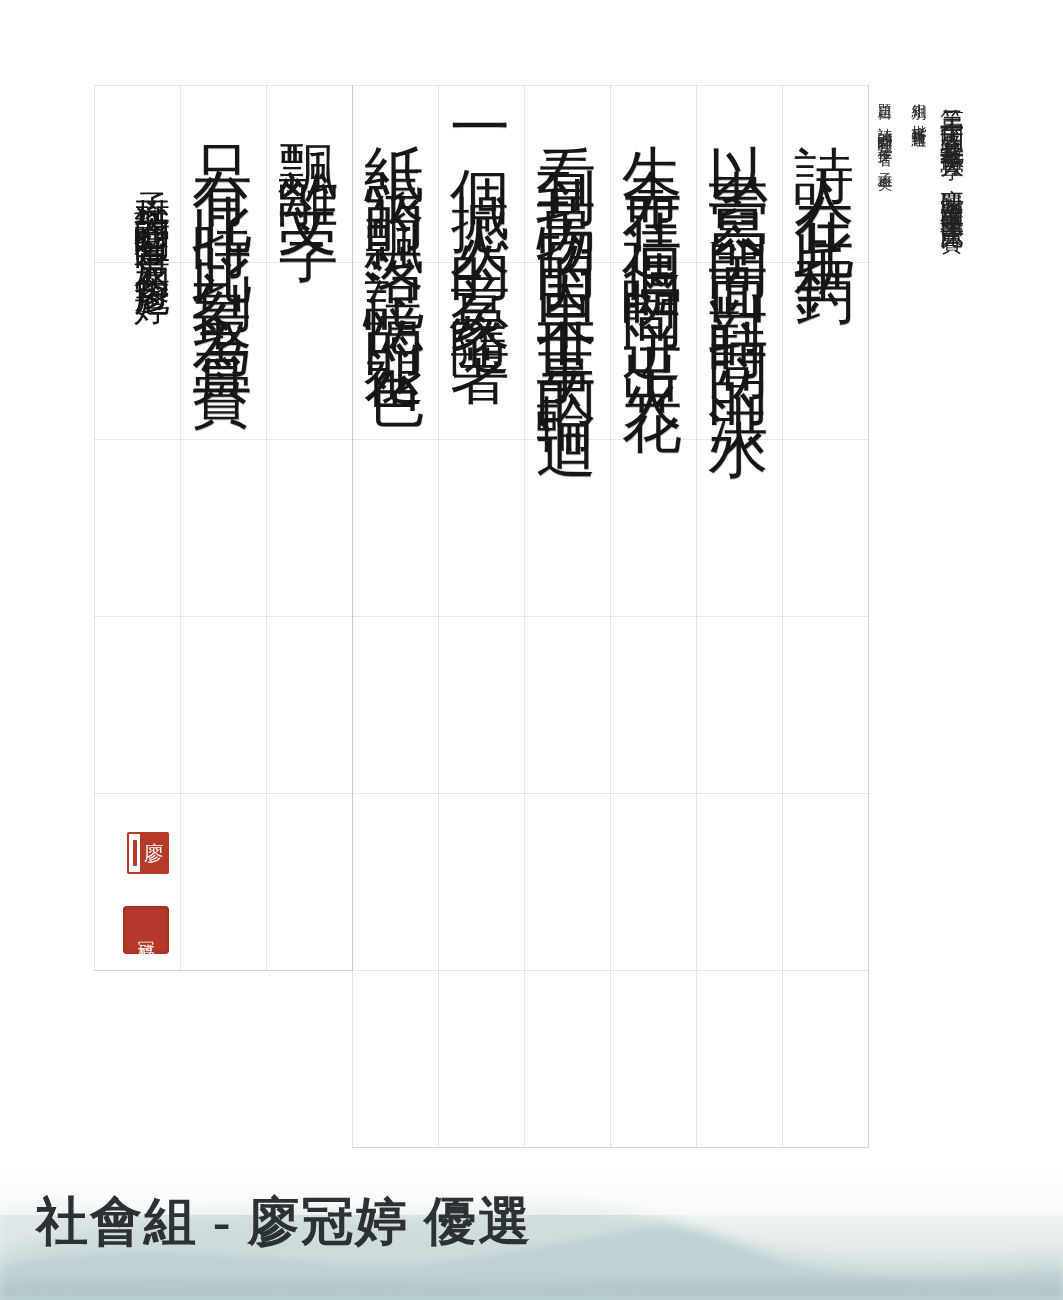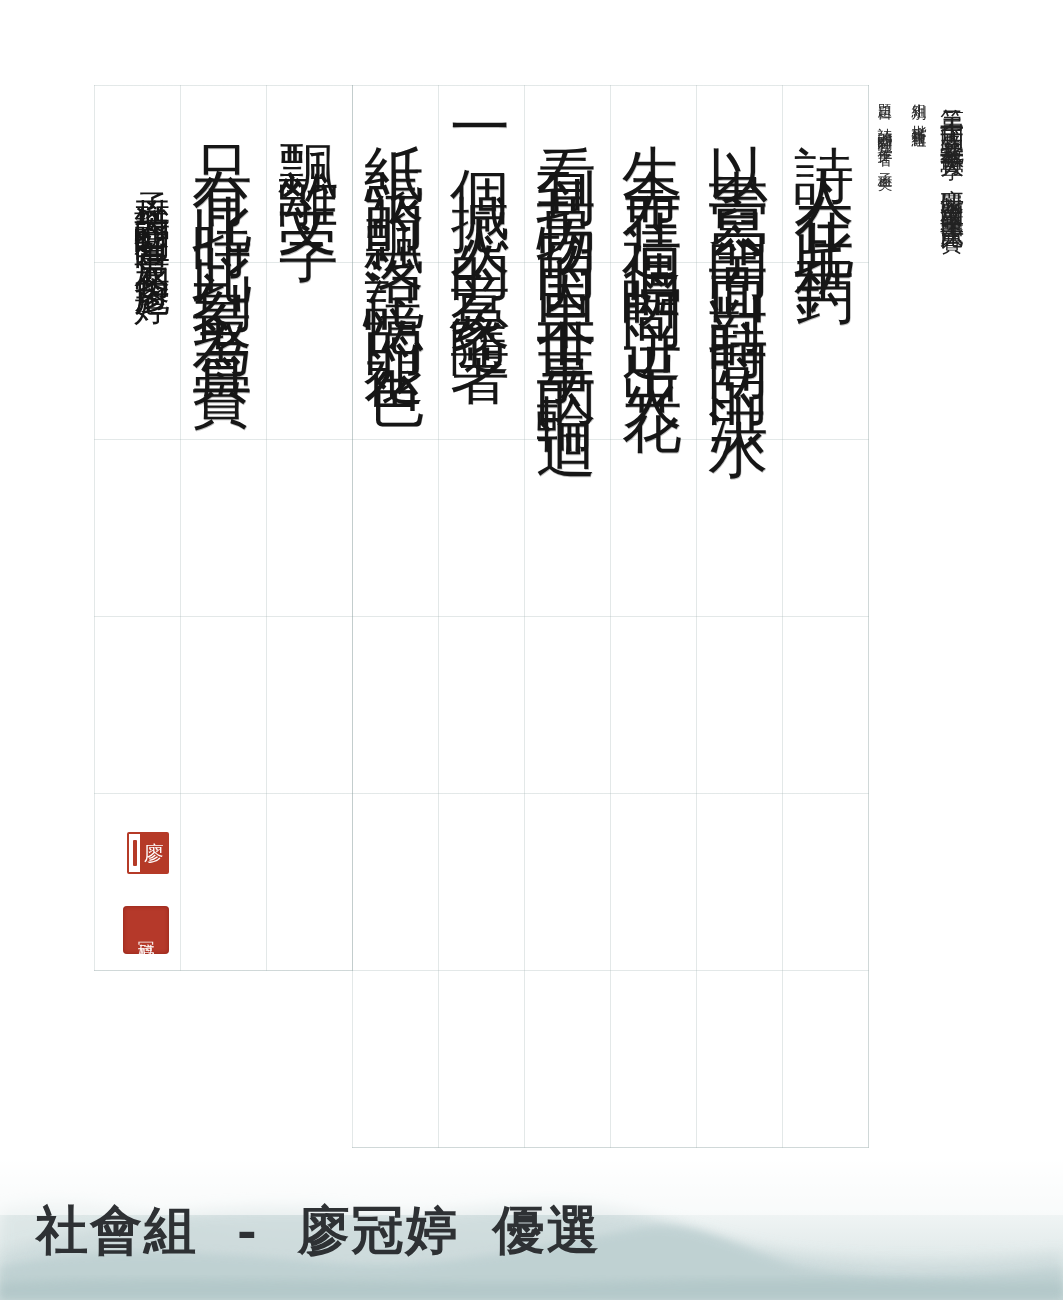--- a/index.html
+++ b/index.html
@@ -75,22 +75,22 @@
   }
 
   
   .banner {
     position:absolute; left:0; top:1155px; width:1063px; height:145px;
     overflow:hidden;
     background:linear-gradient(to bottom, #ffffff 0%, #f2f6f6 35%, #dfe8e8 75%, #ccd9da 100%);
   }
   .banner svg { position:absolute; left:0; top:0; }
   .award-text {
-    position:absolute; left:36px; top:41px;
-    font-family:Liberation Mono, monospace;
+    position:absolute; left:36px; top:32px;
+    font-family:Liberation Serif, serif;
     font-size:52px; font-weight:600; letter-spacing:2px;
     color:#2e3134;
   }
 </style>
 </head>
 <body>
 
 <div class="page">
 
   <div class="vtext hdr-title">第二十二屆國立臺北教育大學．麋研齋全國硬筆書法比賽</div>

